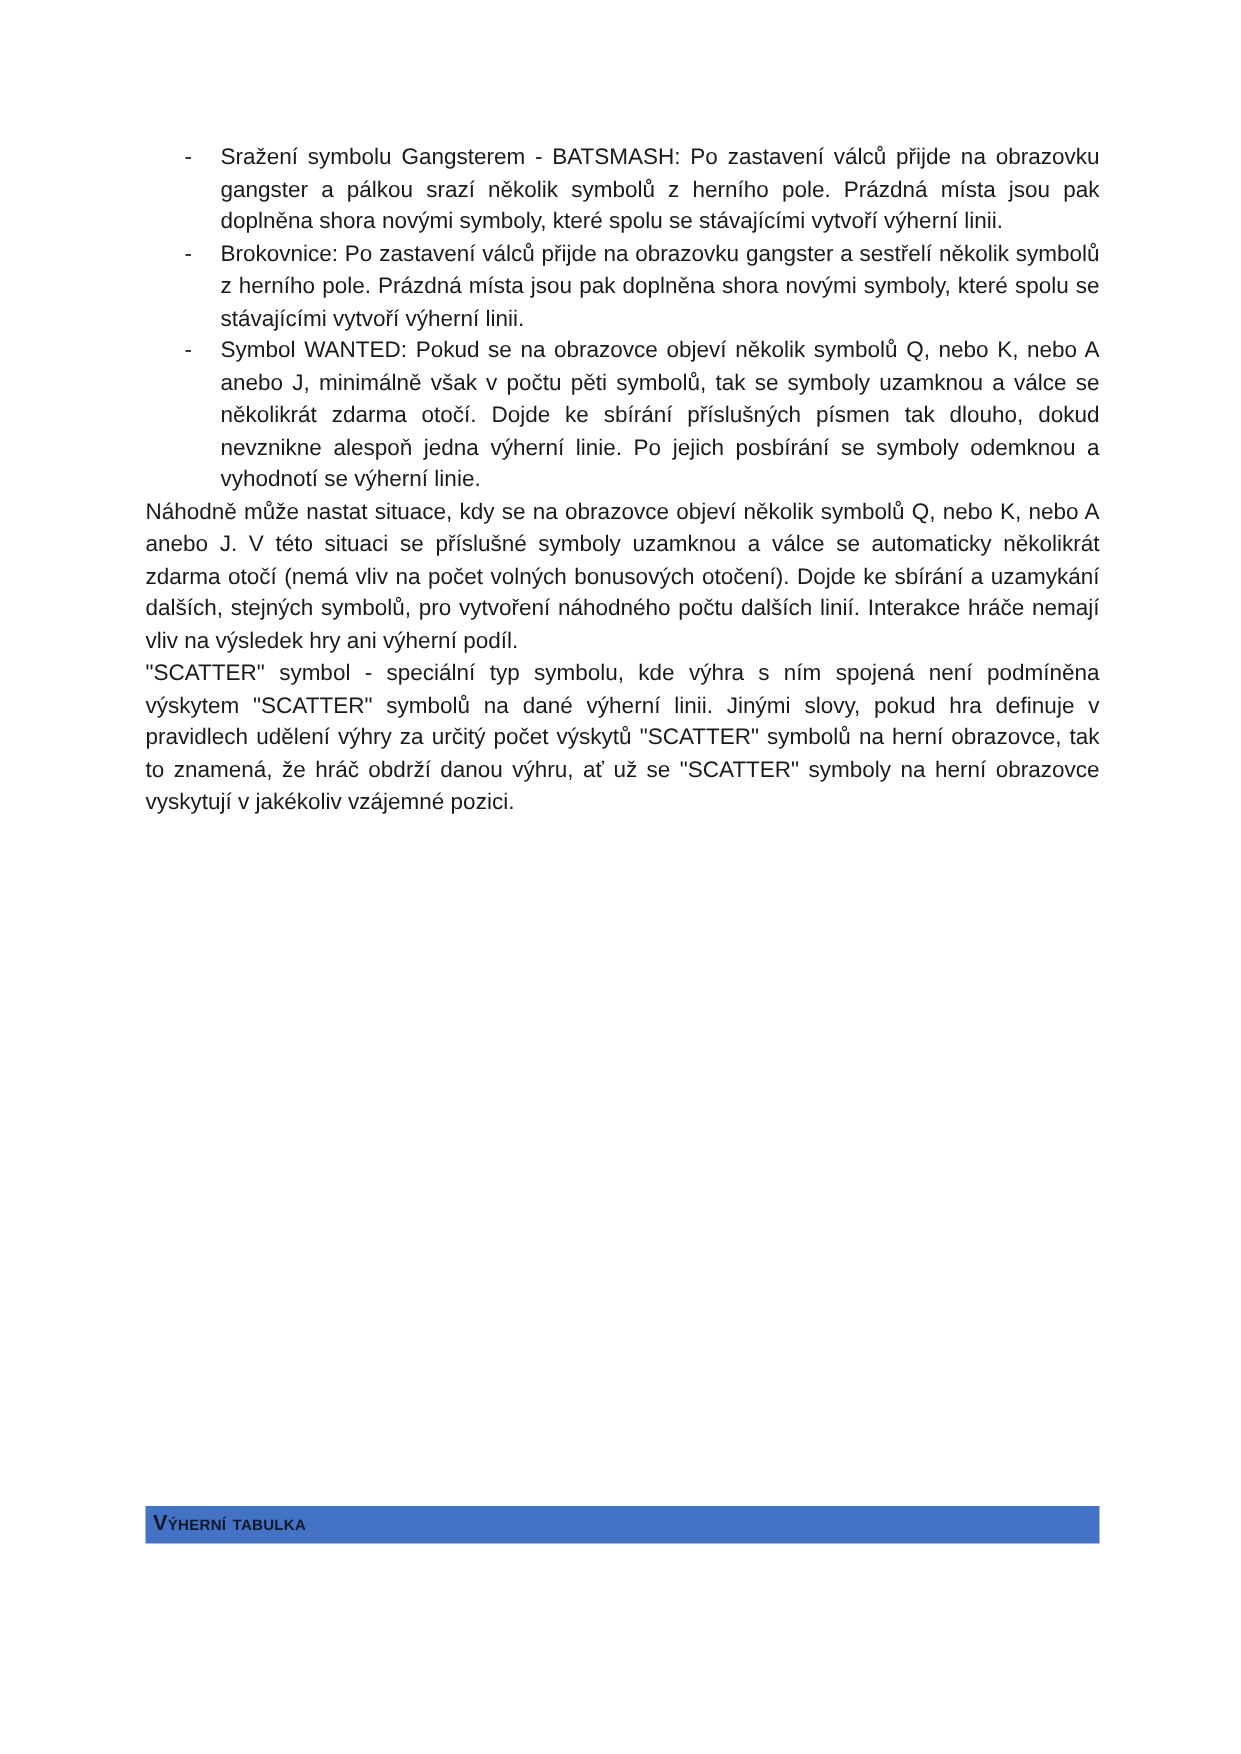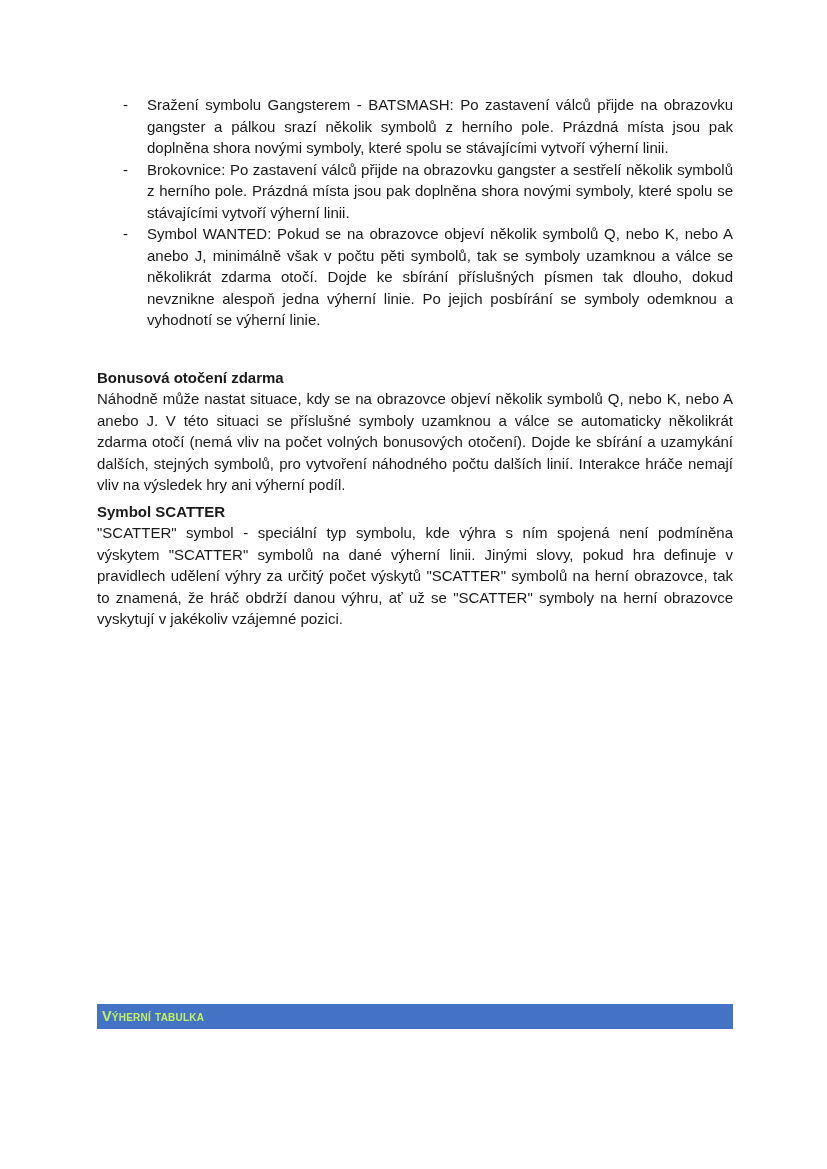--- a/index.html
+++ b/index.html
@@ -84,24 +84,22 @@
       <li>
         <span class="marker">-</span>
         <span>Brokovnice: Po zastavení válců přijde na obrazovku gangster a sestřelí několik symbolů z herního pole. Prázdná místa jsou pak doplněna shora novými symboly, které spolu se stávajícími vytvoří výherní linii.</span>
       </li>
       <li>
         <span class="marker">-</span>
         <span>Symbol WANTED: Pokud se na obrazovce objeví několik symbolů Q, nebo K, nebo A anebo J, minimálně však v počtu pěti symbolů, tak se symboly uzamknou a válce se několikrát zdarma otočí. Dojde ke sbírání příslušných písmen tak dlouho, dokud nevznikne alespoň jedna výherní linie. Po jejich posbírání se symboly odemknou a vyhodnotí se výherní linie.</span>
       </li>
     </ul>
 
-    <p class="heading h-bonus">Bonusová otočení zdarma</p>
     <p class="body-para p3">Náhodně může nastat situace, kdy se na obrazovce objeví několik symbolů Q, nebo K, nebo A anebo J. V této situaci se příslušné symboly uzamknou a válce se automaticky několikrát zdarma otočí (nemá vliv na počet volných bonusových otočení). Dojde ke sbírání a uzamykání dalších, stejných symbolů, pro vytvoření náhodného počtu dalších linií. Interakce hráče nemají vliv na výsledek hry ani výherní podíl.</p>
 
-    <p class="heading h-scatter">Symbol SCATTER</p>
     <p class="body-para p-scatter">"SCATTER" symbol - speciální typ symbolu, kde výhra s ním spojená není podmíněna výskytem "SCATTER" symbolů na dané výherní linii. Jinými slovy, pokud hra definuje v pravidlech udělení výhry za určitý počet výskytů "SCATTER" symbolů na herní obrazovce, tak to znamená, že hráč obdrží danou výhru, ať už se "SCATTER" symboly na herní obrazovce vyskytují v jakékoliv vzájemné pozici.</p>
 
   </div>
 
-  <div class="pay-table-header" style="background: rgb(68, 114, 196); color: #bef264;">
+  <div class="pay-table-header" style="background: rgb(68, 114, 196); color: #0f172a;">
     <span>Výherní tabulka</span>
   </div>
 </div>
 
 </body></html>

